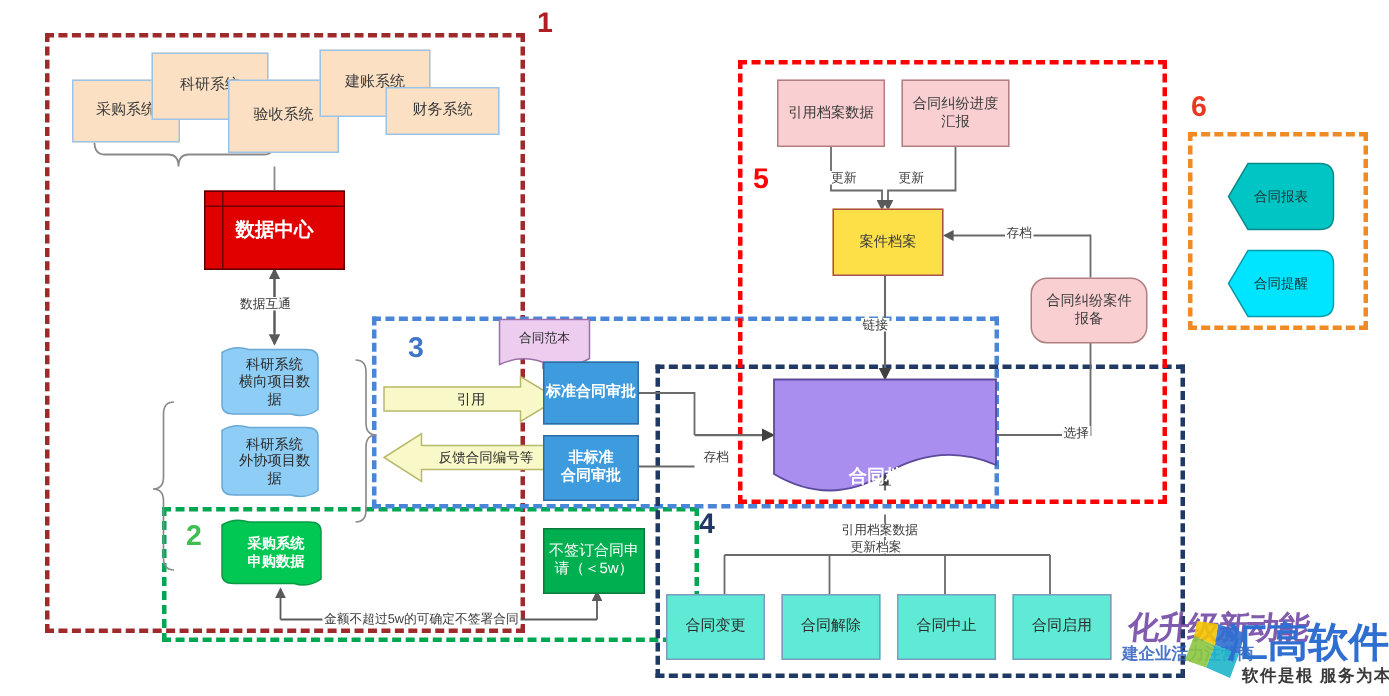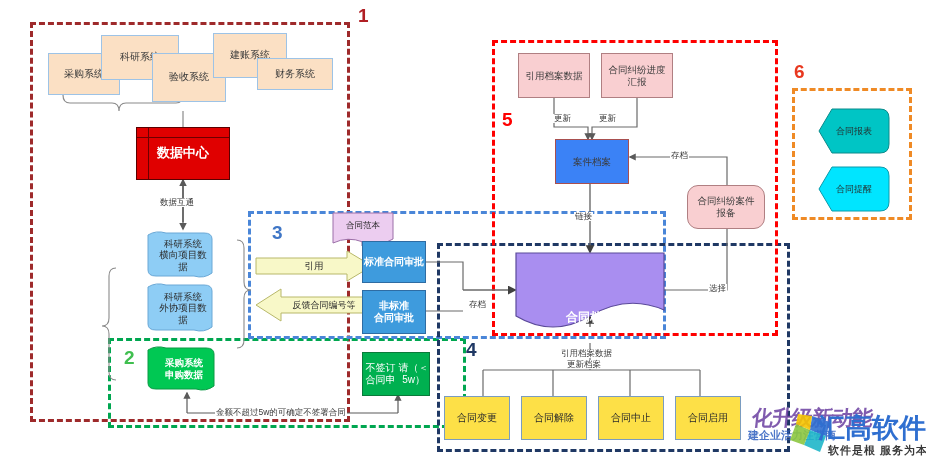--- a/index.html
+++ b/index.html
@@ -39,22 +39,22 @@
   .store svg{display:block;}
   .store .txt{position:absolute;left:0;top:0;width:100%;height:100%;
       display:flex;align-items:center;justify-content:center;text-align:center;
       font-size:9.5px;line-height:1.22;color:#2b2b2b;}
 
   .appr{background:#3e9bdd;border:1px solid #2e6ca3;color:#ffffff;
         font-weight:bold;font-size:10px;}
   .greenbox{background:#00b050;border:1px solid #0a7a3a;color:#ffffff;
         font-weight:bold;font-size:10px;}
   .pinkbox{background:#f9cfd1;border:1px solid #b07f82;color:#3b3b3b;font-size:9.5px;}
-  .pinkdeep{background:#3b82f6;border:1px solid #a84f4f;color:#3b3b3b;font-size:9.5px;}
-  .bluebox{background:#fde047;border:1px solid #7a9cc0;color:#2b2b2b;font-size:10px;}
+  .pinkdeep{background:#fde047;border:1px solid #a84f4f;color:#3b3b3b;font-size:9.5px;}
+  .bluebox{background:#5eead4;border:1px solid #7a9cc0;color:#2b2b2b;font-size:10px;}
 
   .edgelabel{position:absolute;font-size:8.5px;color:#3a3a3a;background:#ffffff;
              padding:0 1px;white-space:nowrap;line-height:1;}
 
   .svglayer{position:absolute;left:0;top:0;width:926px;height:464px;
             pointer-events:none;}
 
   
   .wm{position:absolute;pointer-events:none;}
   .wm-top{font-weight:bold;font-size:21px;color:#6b3fa0;opacity:.85;
@@ -207,21 +207,21 @@
     </div>
   </div>
 
   <div class="node appr" style="left:362px;top:241px;width:64px;height:42px;">标准合同审批</div>
 
   <div class="node appr" style="left:362px;top:290px;width:64px;height:44px;flex-direction:column;">
     <span>非标准</span>
     <span>合同审批</span>
   </div>
 
-  <div class="node greenbox" style="left:362px;top:352px;width:68px;height:44px;font-weight:normal;">
+  <div class="node greenbox" style="left:362px;top:352px;width:68px;height:44px;flex-direction:column;font-weight:normal;">
     <span>不签订合同申</span>
     <span>请（＜5w）</span>
   </div>
 
   <div class="edgelabel" style="left:215px;top:408px;">金额不超过5w的可确定不签署合同</div>
 
   <div class="edgelabel" style="left:468px;top:300px;">存档</div>
 
   <div class="store" style="left:515px;top:252px;width:150px;height:78px;">
     <svg width="150" height="78" viewBox="0 0 150 78">

